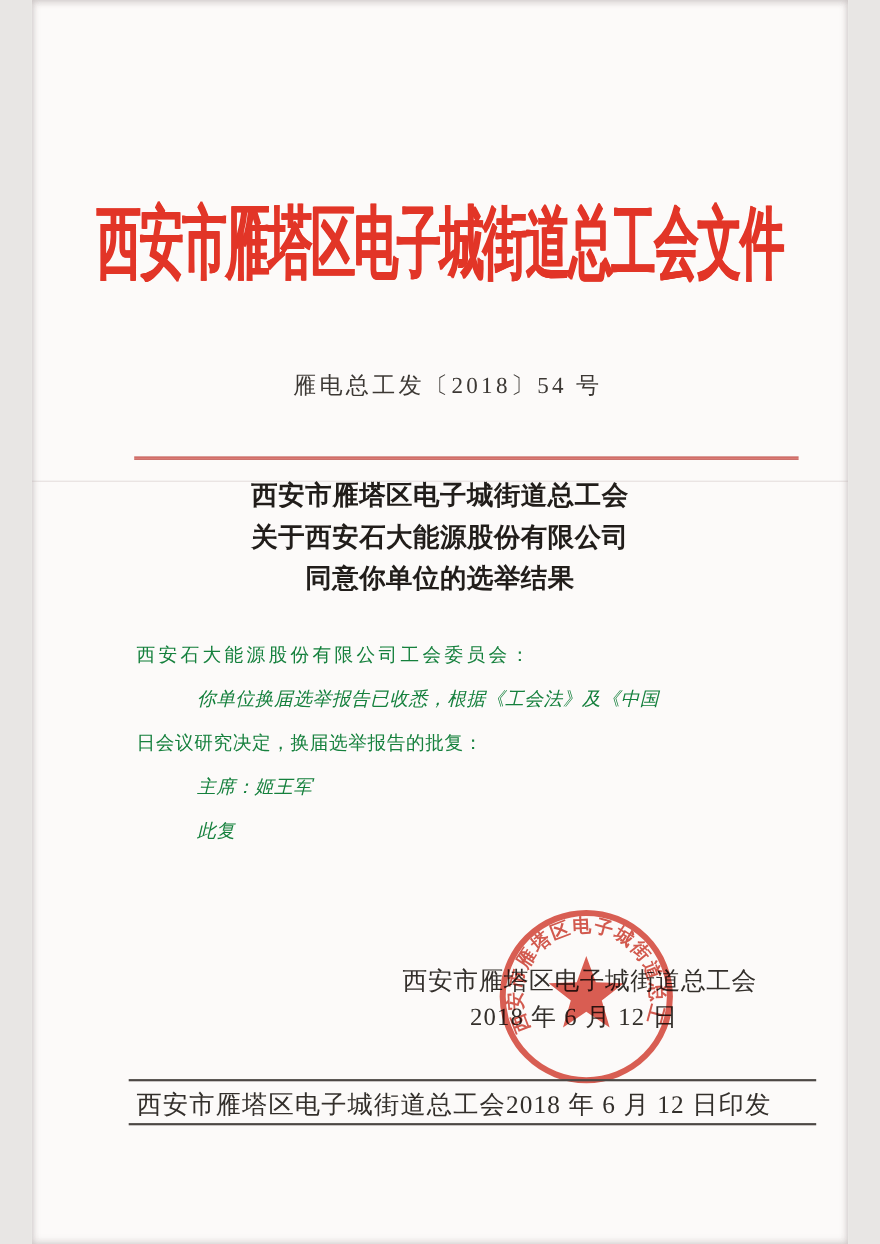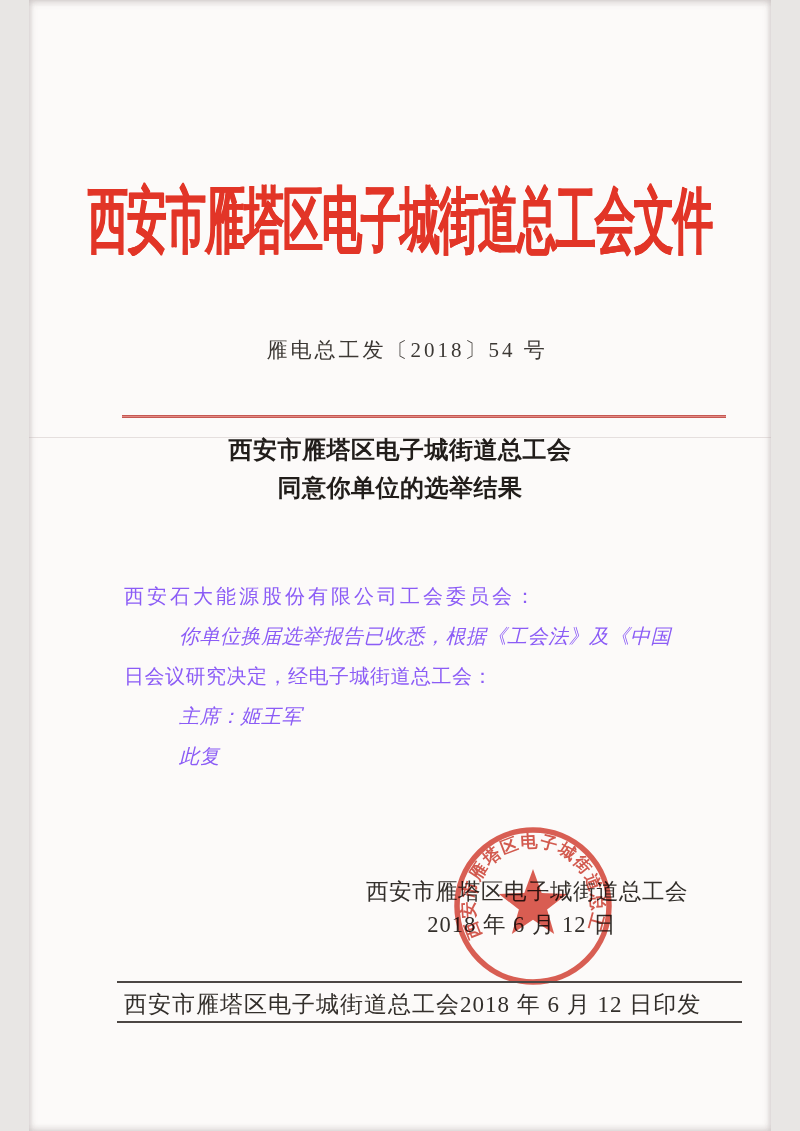--- a/index.html
+++ b/index.html
@@ -57,24 +57,24 @@
     font-family: "DejaVu Sans", "Liberation Sans", sans-serif;
     font-weight: 700;
     font-size: 24px;
     line-height: 38px;
     letter-spacing: 0.5px;
     color: #211d1a;
   }
   .body-block {
     position: absolute;
     top: 576px; left: 95px; right: 92px;
-    font-size: 20px;
+    font-size: 17px;
     line-height: 40px;
     letter-spacing: 0.5px;
-    color: #8b5cf6;
+    color: #15803d;
   }
   .body-line { white-space: nowrap; }
   .body-line.indent { padding-left: 55px; font-style: italic; }
   .body-line.salutation { letter-spacing: 3px; }
   .signature-block {
     position: absolute;
     top: 876px; left: 337px;
     width: 312px;
     text-align: center;
     font-size: 22.5px;
@@ -116,27 +116,28 @@
 
   <div class="red-header">西安市雁塔区电子城街道总工会文件</div>
 
   <div class="doc-number">雁电总工发〔2018〕54 号</div>
 
   <div class="red-rule"></div>
   <div class="crease"></div>
 
   <div class="title-block">
     <div>西安市雁塔区电子城街道总工会</div>
+    <div>关于西安石大能源股份有限公司</div>
     <div>同意你单位的选举结果</div>
   </div>
 
   <div class="body-block">
     <div class="body-line salutation">西安石大能源股份有限公司工会委员会：</div>
     <div class="body-line indent">你单位换届选举报告已收悉，根据《工会法》及《中国</div>
-    <div class="body-line">日会议研究决定，经电子城街道总工会：</div>
+    <div class="body-line">日会议研究决定，换届选举报告的批复：</div>
     <div class="body-line indent">主席：姬王军</div>
     <div class="body-line indent">此复</div>
   </div>
 
   <div class="signature-block">
     <div class="signature-org">西安市雁塔区电子城街道总工会</div>
     <div class="signature-date">2018 年 6 月 12 日</div>
   </div>
 
   <svg class="seal" viewBox="0 0 168 168" xmlns="http://www.w3.org/2000/svg">

